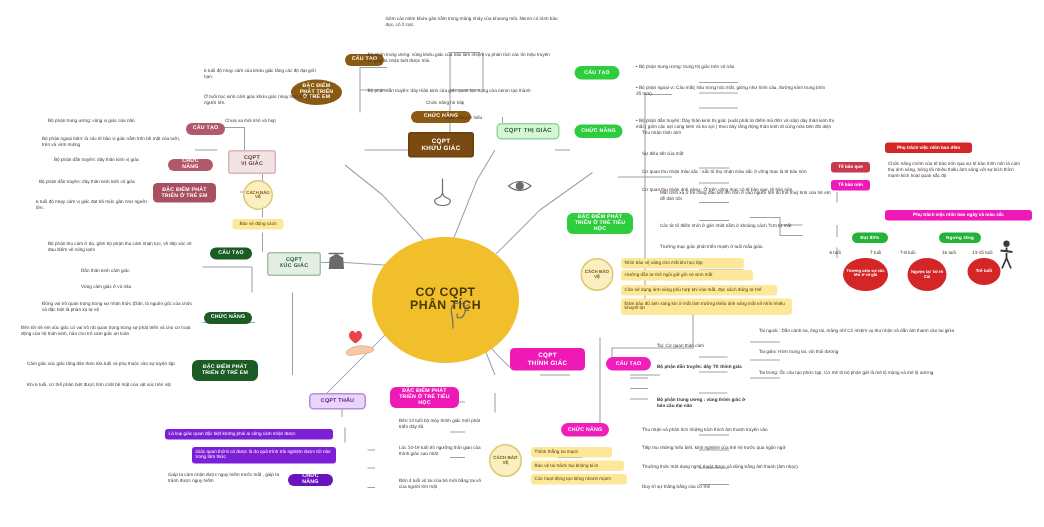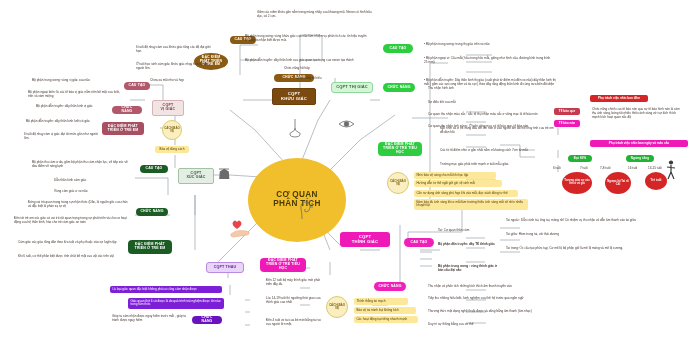--- a/index.html
+++ b/index.html
@@ -125,21 +125,21 @@
       <path d="M330,262 L330,275"></path>
       <path d="M300,268 L310,268 M300,288 L310,288 M300,305 L310,305"></path>
 
       <path d="M230,285 L230,295 M245,300 L250,300 M245,312 L250,312"></path>
       <path d="M245,325 L250,325"></path>
       <path d="M228,278 L228,268"></path>
     </g>
   </svg>
 
   <div class="node hub" style="left:248px;top:158px;">
-    <span>CƠ QUAN</span>
+    <span>CƠ CQPT</span>
     <span>PHÂN TÍCH</span>
   </div>
 
   <div class="icon" style="left:218px;top:166px;font-size:14px;">☗</div>
   <svg class="icon" style="left:216px;top:166px;" width="16" height="16" viewBox="0 0 16 16" fill="none" stroke="#6b6b6b" stroke-width="0.9">
     <path d="M3,3 L13,3 M8,3 L8,7 M5,7 Q8,12 11,7 Z"></path>
   </svg>
   <svg class="icon" style="left:228px;top:218px;" width="24" height="22" viewBox="0 0 24 22">
     <path d="M3,16 Q9,11 18,13 L21,14 Q22,16 19,17 L6,19 Q2,19 3,16 Z" fill="#f6c9a8" stroke="#e0a87f" stroke-width="0.5"></path>
     <path d="M9,4 Q7,1 5,4 Q3,7 9,11 Q15,7 13,4 Q11,1 9,4 Z" fill="#e8454a"></path>

